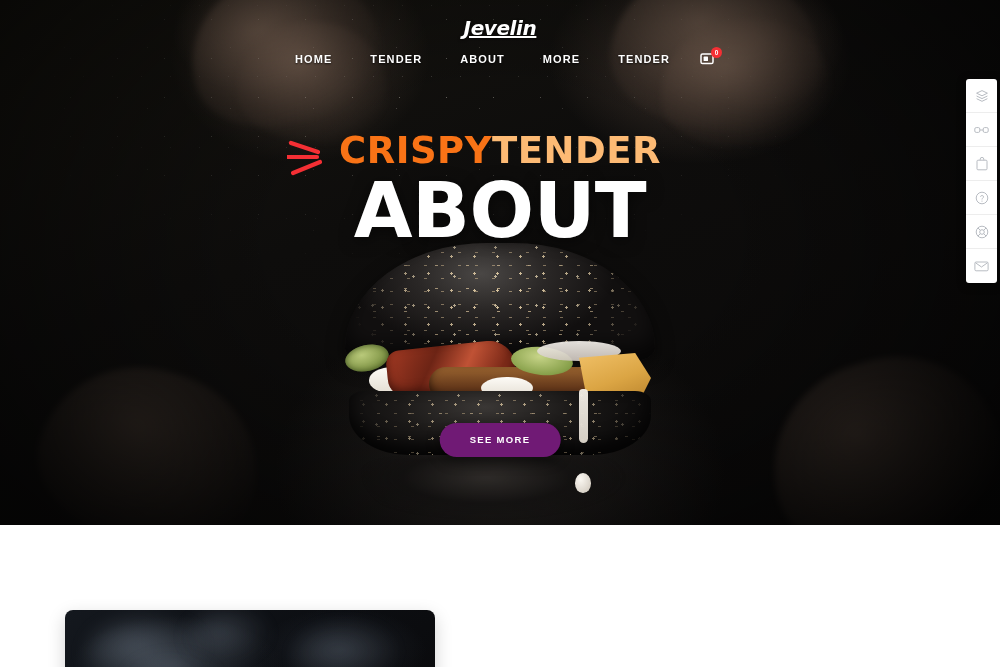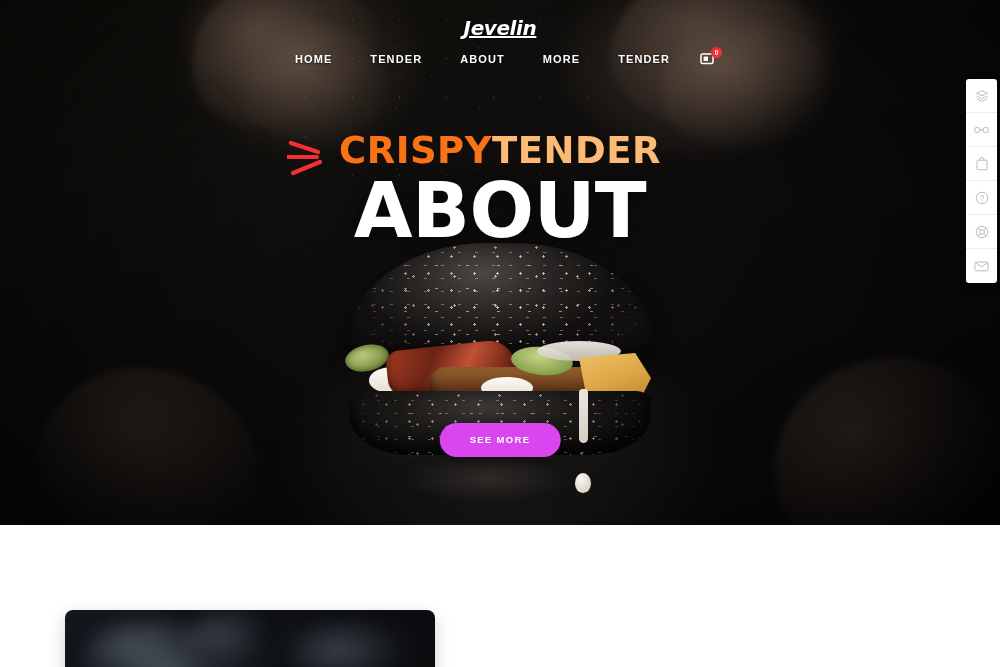--- a/index.html
+++ b/index.html
@@ -278,21 +278,21 @@
 
   
   .see-more {
     position: absolute;
     left: 50%;
     top: 423px;
     transform: translateX(-50%);
     z-index: 25;
     border: none;
     cursor: pointer;
-    background: #d946ef;
+    background: #701a75;
     color: #ffffff;
     font-family: "Liberation Sans", sans-serif;
     font-size: 9.5px;
     font-weight: 700;
     letter-spacing: 1.3px;
     padding: 0 30px;
     height: 34px;
     line-height: 34px;
     border-radius: 17px;
     box-shadow: 0 4px 14px rgba(0,0,0,.45);

